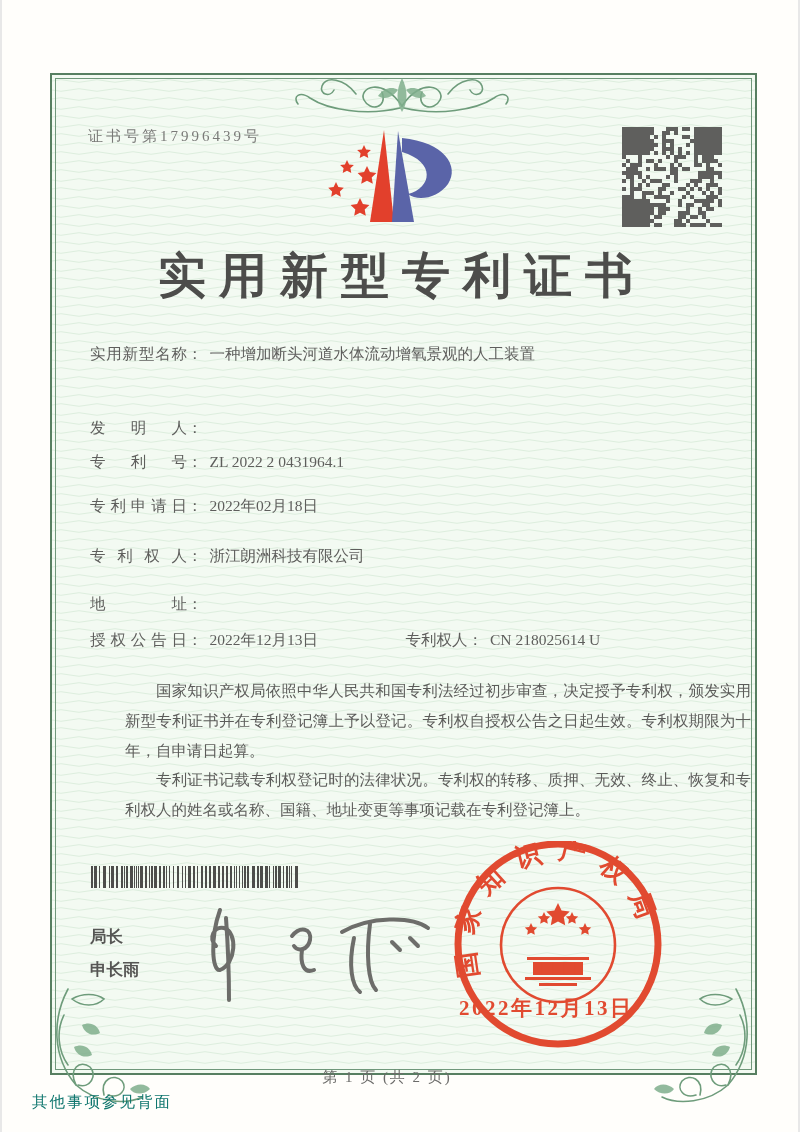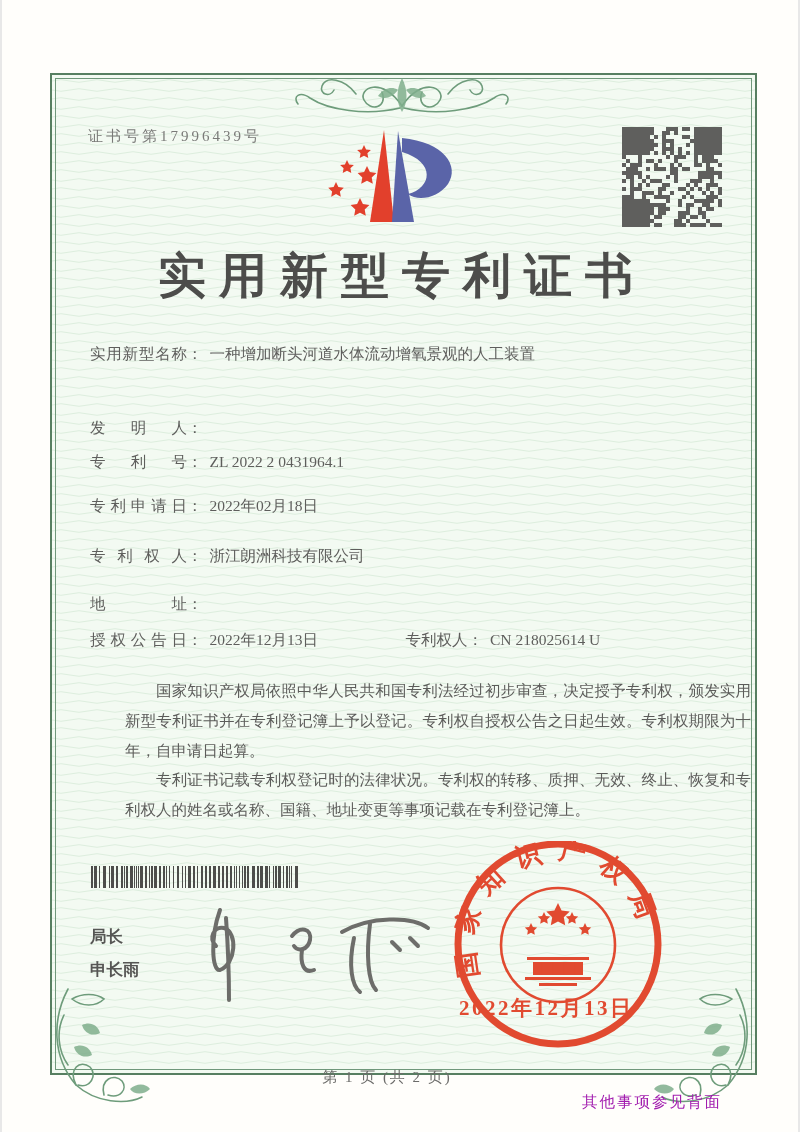--- a/index.html
+++ b/index.html
@@ -51,22 +51,22 @@
   .director{position:absolute;left:88px;top:920px;font-size:16.5px;color:#565654;line-height:2.0;font-weight:bold;}
   .signature{position:absolute;left:172px;top:888px;}
   .signature path{fill:none;stroke:#6d6d6a;stroke-width:4;stroke-linecap:round;stroke-linejoin:round;}
   .seal{position:absolute;left:441px;top:841px;}
   .seal .red{fill:#e14a30;}
   .seal .ring{fill:none;stroke:#e14a30;stroke-width:7;}
   .seal .thin{fill:none;stroke:#e14a30;stroke-width:2.6;}
   .seal text{fill:#e14a30;font-weight:700;}
   .page-label{position:absolute;left:40px;top:1044px;width:690px;text-align:center;
     font-size:15px;color:#6b6b69;letter-spacing:2px;margin-top:24px;}
-  .back-note{position:absolute;left:30px;top:1092px;width:690px;text-align:right;
-    font-size:15.5px;color:#a21caf;letter-spacing:2px;}
+  .back-note{position:absolute;left:30px;top:1092px;width:690px;text-align:left;
+    font-size:15.5px;color:#0f766e;letter-spacing:2px;}
   .qr rect{fill:#5f5f5d;}
 </style>
 </head>
 <body>
 
 <div class="page">
 
   <div class="frame">
     <svg id="waves">
         <path d="M0 6 q9 -2.6 18 0 q9 2.6 18 0 q9 -2.6 18 0 q9 2.6 18 0 q9 -2.6 18 0 q9 2.6 18 0 q9 -2.6 18 0 q9 2.6 18 0 q9 -2.6 18 0 q9 2.6 18 0 q9 -2.6 18 0 q9 2.6 18 0 q9 -2.6 18 0 q9 2.6 18 0 q9 -2.6 18 0 q9 2.6 18 0 q9 -2.6 18 0 q9 2.6 18 0 q9 -2.6 18 0 q9 2.6 18 0 q9 -2.6 18 0 q9 2.6 18 0 q9 -2.6 18 0 q9 2.6 18 0 q9 -2.6 18 0 q9 2.6 18 0 q9 -2.6 18 0 q9 2.6 18 0 q9 -2.6 18 0 q9 2.6 18 0 q9 -2.6 18 0 q9 2.6 18 0 q9 -2.6 18 0 q9 2.6 18 0 q9 -2.6 18 0 q9 2.6 18 0 q9 -2.6 18 0 q9 2.6 18 0 q9 -2.6 18 0 q9 2.6 18 0"></path>

